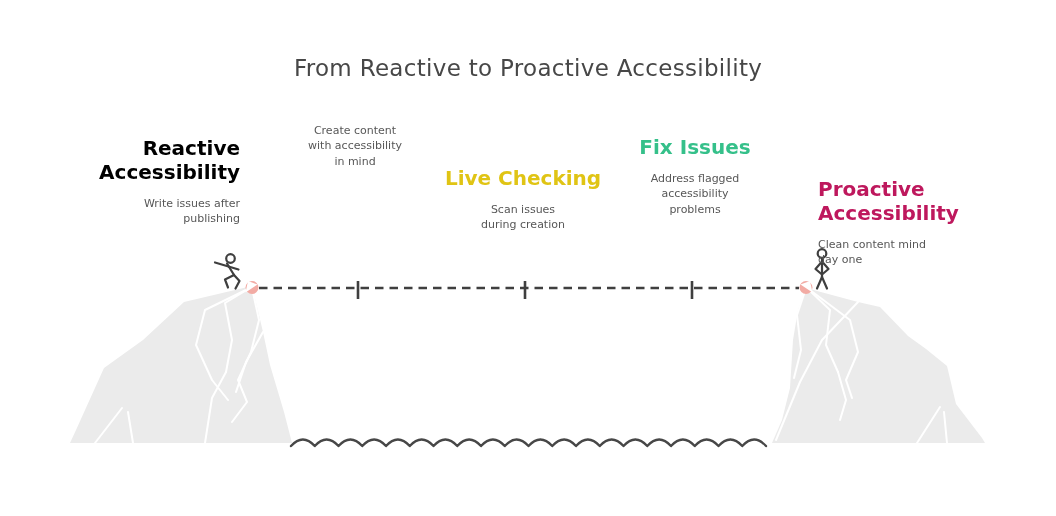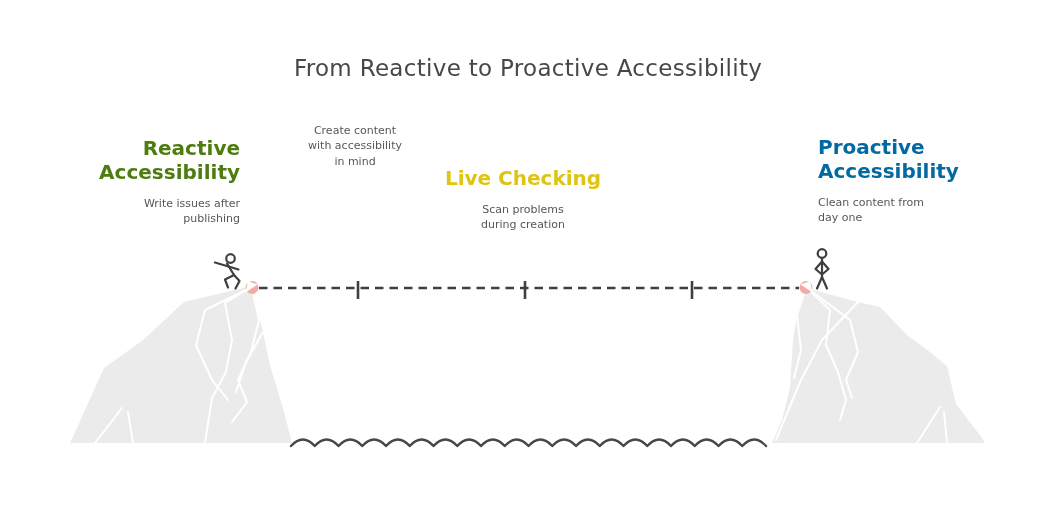--- a/index.html
+++ b/index.html
@@ -100,39 +100,45 @@
       <path d="M822,277 L817,288.5"></path>
       <path d="M822,277 L827,288.5"></path>
     </g>
 
     <path d="M291,446 q11.9,-13 23.75,0 q11.9,-13 23.75,0 q11.9,-13 23.75,0 q11.9,-13 23.75,0 q11.9,-13 23.75,0 q11.9,-13 23.75,0 q11.9,-13 23.75,0 q11.9,-13 23.75,0 q11.9,-13 23.75,0 q11.9,-13 23.75,0 q11.9,-13 23.75,0 q11.9,-13 23.75,0 q11.9,-13 23.75,0 q11.9,-13 23.75,0 q11.9,-13 23.75,0 q11.9,-13 23.75,0 q11.9,-13 23.75,0 q11.9,-13 23.75,0 q11.9,-13 23.75,0 q11.9,-13 23.75,0" stroke="#474747" stroke-width="2.4" fill="none" stroke-linecap="round" stroke-linejoin="round"></path>
   </svg>
 
   <div class="title">From Reactive to Proactive Accessibility</div>
 
   <div class="stage s1">
-    <div class="label" style="color: #4d7c0f;">Reactive
+    <div class="label" style="color: #000000;">Reactive
 Accessibility</div>
     <p class="desc">Write issues after
 publishing</p>
   </div>
 
   <div class="stage s2">
     <p class="desc">Create content
 with accessibility
 in mind</p>
   </div>
 
   <div class="stage s3">
     <div class="label" style="color: rgb(224, 196, 20); margin-top: 9px;">Live Checking</div>
-    <p class="desc">Scan problems
+    <p class="desc">Scan issues
 during creation</p>
   </div>
 
+  <div class="stage s4">
+    <div class="label" style="color: rgb(53, 192, 138);">Fix Issues</div>
+    <p class="desc">Address flagged
+accessibility
+problems</p>
+  </div>
 
   <div class="stage s5">
-    <div class="label" style="color: #0369a1;">Proactive
+    <div class="label" style="color: #be185d; margin-top: 42px;">Proactive
 Accessibility</div>
-    <p class="desc">Clean content from
+    <p class="desc">Clean content mind
 day one</p>
   </div>
 
 </div>
 
 </body></html>

